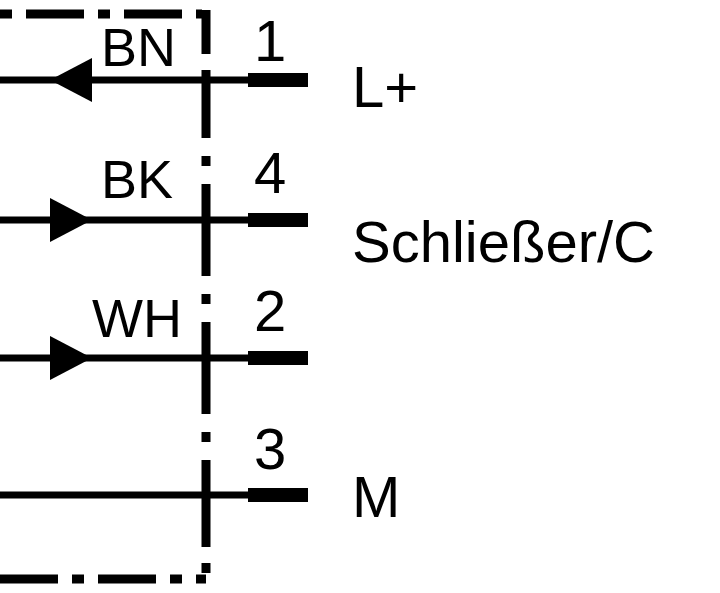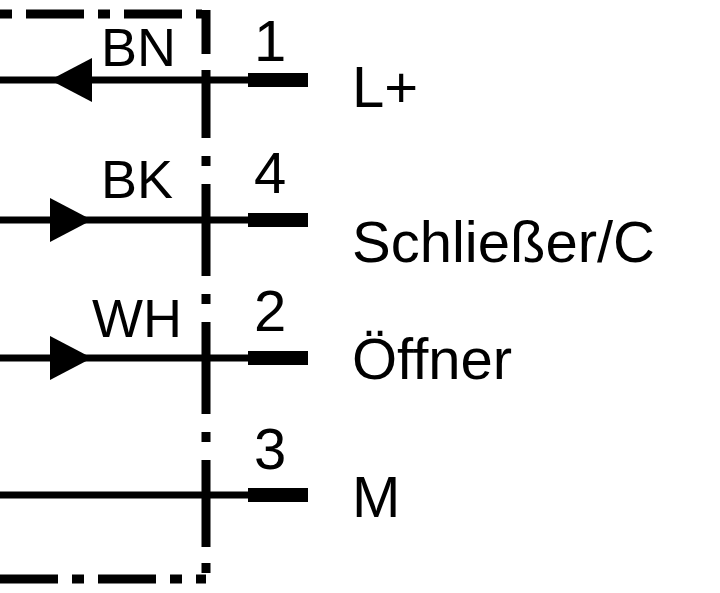--- a/index.html
+++ b/index.html
@@ -81,18 +81,17 @@
   <div class="lbl wire-code" style="left:101px;top:20px;">BN</div>
   <div class="lbl pin-num" style="left:254px;top:12px;">1</div>
   <div class="lbl func-lbl" style="left:352px;top:58px;">L+</div>
 
   <div class="lbl wire-code" style="left:101px;top:152px;">BK</div>
   <div class="lbl pin-num" style="left:254px;top:144px;">4</div>
   <div class="lbl func-lbl" style="left:352px;top:194px;margin-top:19px;">Schließer/C</div>
 
   <div class="lbl wire-code" style="left:92px;top:291px;text-align:center;">WH</div>
   <div class="lbl pin-num" style="left:254px;top:282px;">2</div>
-  <div class="lbl func-lbl" style="left:352px;top:330px;">Öffner</div>
 
   <div class="lbl pin-num" style="left:254px;top:420px;">3</div>
   <div class="lbl func-lbl" style="left:352px;top:468px;">M</div>
 
 </div>
 
 </body></html>

